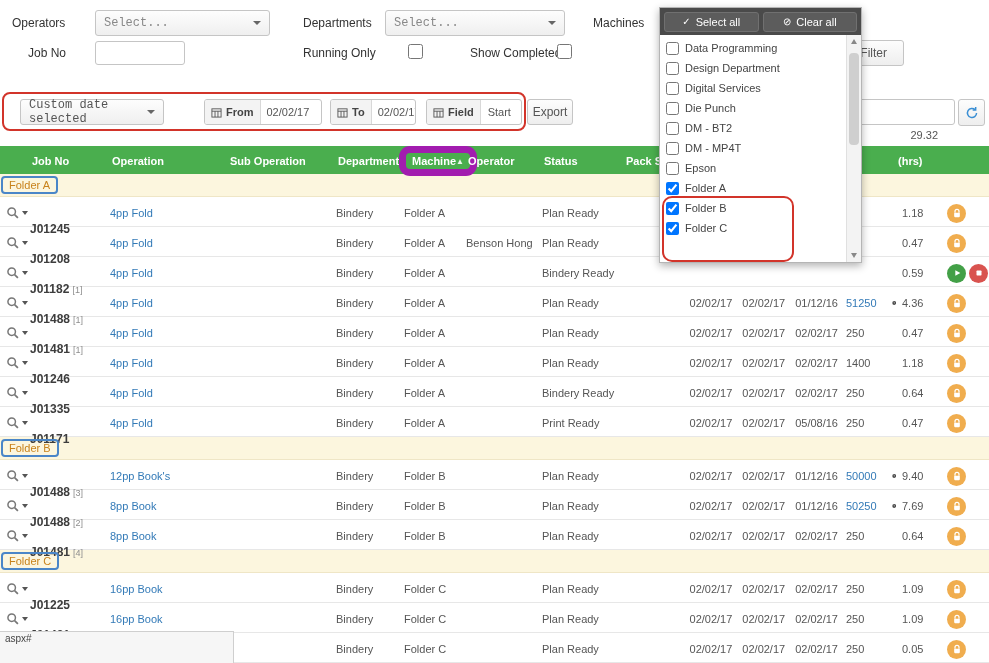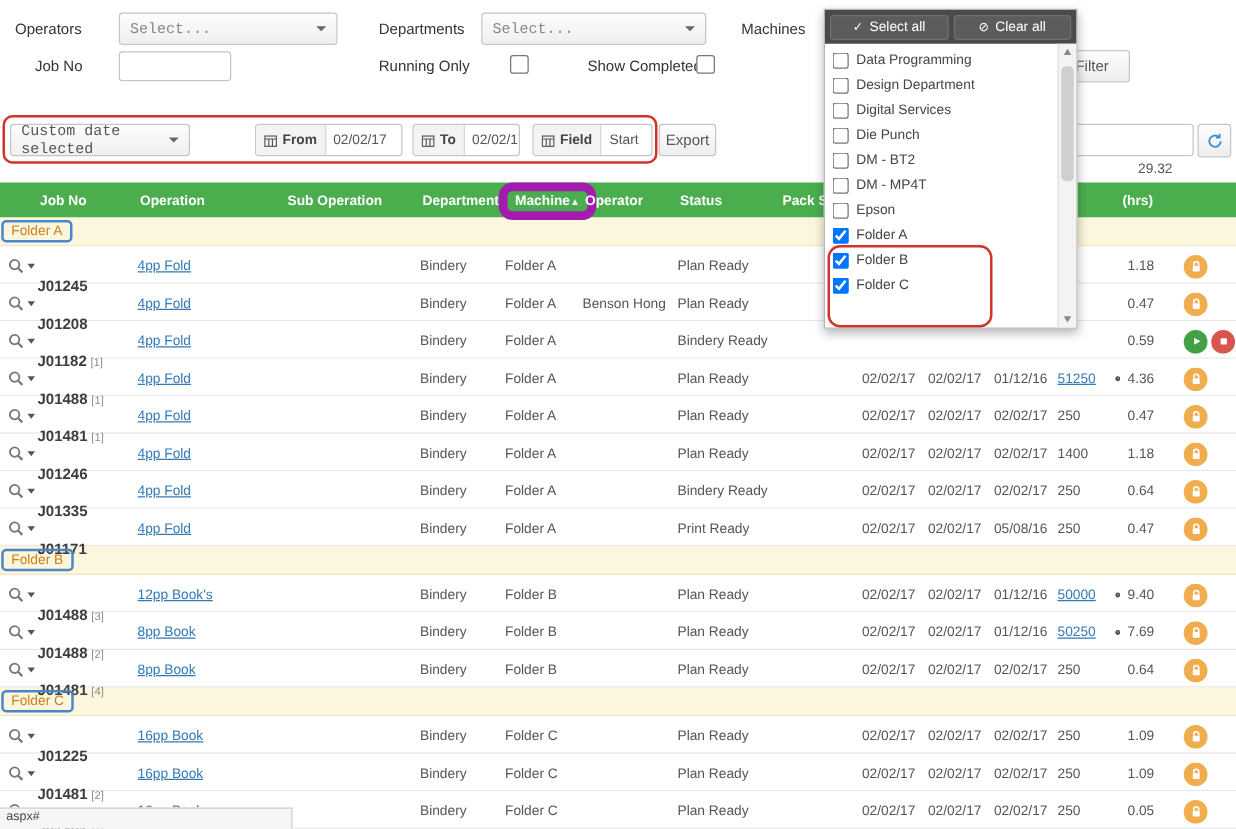--- a/index.html
+++ b/index.html
@@ -51,21 +51,21 @@
   .group-row { height: 23px; background: #fcf6de; border-bottom: 1px solid #efe6c6;
     display: flex; align-items: center; }
   .group-label { display: inline-block; border: 2px solid #4a86c8; border-radius: 4px;
     padding: 1px 6px; color: #c8831c; font-size: 11px; margin-left: 1px; background: transparent; }
   .cell { white-space: nowrap; overflow: hidden; }
   .cell.mag { display: flex; align-items: center; padding-left: 6px; cursor: pointer; }
   .mcaret { width: 0; height: 0; border-left: 3.5px solid transparent; border-right: 3.5px solid transparent;
     border-top: 4px solid #555; margin-left: 2px; }
   .cell.job { font-weight: bold; color: #3d3d3d; font-size: 12px; margin-top: 32px; }
   .sfx { font-size: 9px; color: #8d8d8d; margin-left: 3px; font-weight: normal; }
-  .oplink, .qtylink { color: #337ab7; text-decoration: underline; cursor: pointer; }
+  .oplink, .qtylink { color: #337ab7; cursor: pointer; }
   .cell.dates { display: flex; gap: 10px; justify-content: flex-end; padding-right: 6px; }
   .cell.qty { display: flex; align-items: center; gap: 15px; padding-left: 2px; }
   .cell.hrs { padding-left: 6px; }
   .cell.actions { display: flex; gap: 3px; padding-left: 5px; }
   .icon-circle { width: 19px; height: 19px; border-radius: 50%; display: inline-flex;
     align-items: center; justify-content: center; cursor: pointer; flex: none; }
   .lock { background: #f0ad4e; } .play { background: #43a047; } .stop { background: #d9534f; }
 
   
   .machines-panel { position: absolute; left: 659px; top: 7px; width: 203px; height: 256px;
@@ -93,21 +93,21 @@
   
   .ann { position: absolute; border: 2px solid #d2342a; pointer-events: none; }
   .ann-datebar { left: 2px; top: 92px; width: 524px; height: 39px; border-radius: 8px; z-index: 15; }
   .ann-folders { left: 2px; top: 188px; width: 132px; height: 66px; border-radius: 10px; z-index: 30; }
 
   .search-box { position: absolute; left: 705px; top: 99px; width: 250px; height: 26px;
     border: 1px solid #c5c5c5; border-radius: 3px; background: #fff; z-index: 5; padding: 0 6px; }
   .refresh-btn { left: 958px; top: 99px; width: 27px; height: 27px; }
   .apply-btn { left: 810px; top: 40px; width: 94px; z-index: 5; }
 
-  .statusbar { position: absolute; left: 0; bottom: 0; width: 234px; height: 17px;
+  .statusbar { position: absolute; left: 0; bottom: 0; width: 234px; height: 32px;
     background: #f6f6f6; border: 1px solid #cfcfcf; border-left: none; border-bottom: none;
     font-size: 10px; color: #444; padding: 1px 5px; z-index: 50; }
 </style>
 </head>
 <body>
 
 <span class="lbl" style="left:12px;top:16px">Operators</span>
 <div class="kselect" style="left:95px;top:10px;width:175px">
   <span>Select...</span>
   <span class="caret"></span>
@@ -120,21 +120,21 @@
 <span class="lbl" style="left:593px;top:16px">Machines</span>
 
 <span class="lbl" style="left:28px;top:46px">Job No</span>
 <input class="kinput" style="left: 95px; top: 41px; width: 90px;" value="">
 <span class="lbl" style="left:303px;top:46px">Running Only</span>
 <input type="checkbox" class="kcheck" style="left: 408px; top: 44px;">
 <span class="lbl" style="left:470px;top:46px">Show Completed</span>
 <input type="checkbox" class="kcheck" style="left: 557px; top: 44px;">
 <button class="kbtn apply-btn">Apply Filter</button>
 
-<div class="kselect dark" style="left:8px;top:99px;width:144px">
+<div class="kselect dark" style="left:20px;top:99px;width:144px">
   <span>Custom date selected</span>
   <span class="caret"></span>
 </div>
 <div class="datebox" style="left:204px;width:118px;top:99px">
   <span class="seg-label">
     <svg width="11" height="11" viewBox="0 0 12 12">
         <rect x="1" y="2" width="10" height="9" fill="none" stroke="#555"></rect>
         <line x1="1" y1="4.6" x2="11" y2="4.6" stroke="#555"></line>
         <line x1="4.4" y1="4.6" x2="4.4" y2="11" stroke="#555"></line>
         <line x1="7.6" y1="4.6" x2="7.6" y2="11" stroke="#555"></line>

